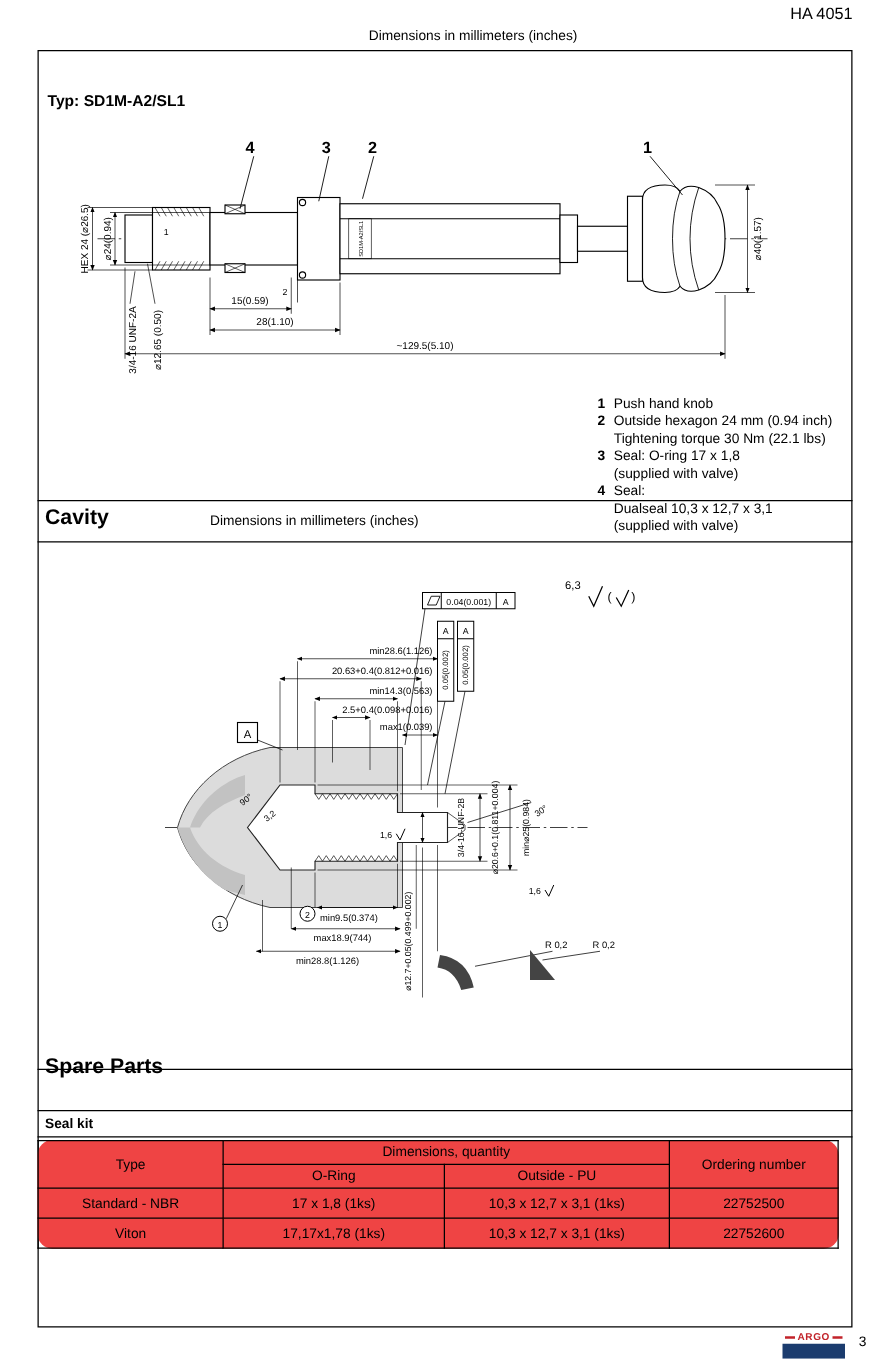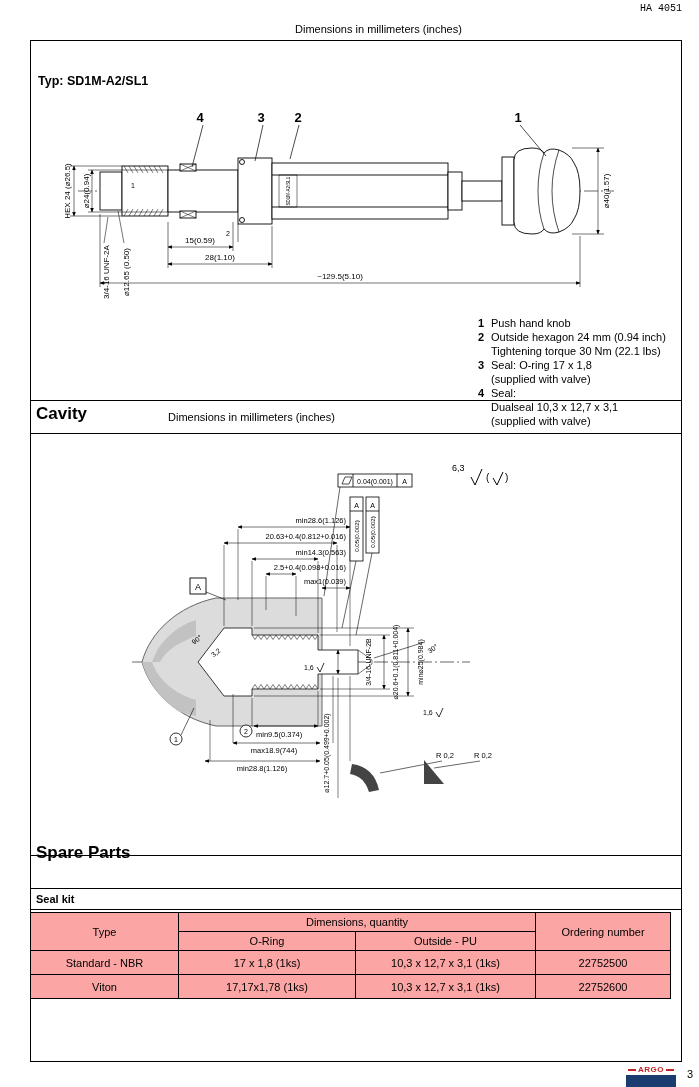--- a/index.html
+++ b/index.html
@@ -5,26 +5,26 @@
   html,body{margin:0;padding:0;background:#fff;}
   .page{position:relative;width:699px;height:1087px;background:#fff;color:#000;
         font-family:"Liberation Sans",sans-serif;overflow:hidden;}
   .abs{position:absolute;}
   .hline{position:absolute;left:30px;width:652px;height:0;border-top:1px solid #000;}
   .frame{position:absolute;left:30px;top:40px;width:650px;height:1020px;border:1px solid #000;}
   .title-box{position:absolute;left:30px;top:13px;width:170px;height:27px;border:2px solid #000;
              box-sizing:border-box;font-size:16px;font-weight:bold;line-height:23px;padding-left:7px;background:#fff;}
   .sec-title{font-size:17px;font-weight:bold;}
   .units{font-size:11px;}
-  .doc-code{font-size:10px;font-family:Liberation Mono, monospace;}
+  .doc-code{font-size:13px;}
   .typ{font-size:12.5px;font-weight:bold;}
   .legend{width:206px;font-size:11px;line-height:14px;}
   .legend-row{display:flex;}
   .legend-num{display:inline-block;width:13px;font-weight:bold;flex:0 0 13px;}
-  .sp-table{border-collapse:collapse;font-size:11px;table-layout:fixed;width:640px;background:#fca5a5;}
+  .sp-table{border-collapse:collapse;font-size:11px;table-layout:fixed;width:640px;background:#ef4444;border-radius:12px;}
   .sp-table th,.sp-table td{border:1px solid #000;font-weight:normal;text-align:center;padding:0;}
   .sp-table thead tr th{height:18px;}
   .sp-table tbody tr td{height:23px;}
   .seal-kit{font-size:11px;font-weight:bold;}
   .pageno{font-size:11px;}
   svg text{fill:#000;stroke:none;font-family:"Liberation Sans",sans-serif;}
   .t45{font-size:4.5px;} .t62{font-size:6.2px;} .t7{font-size:7px;} .t75{font-size:7.5px;}
   .t8{font-size:8px;} .t9{font-size:9px;} .t10{font-size:10px;}
   .t13{font-size:13px;font-weight:bold;}
   .logo-top{display:flex;align-items:center;justify-content:center;gap:2px;}

